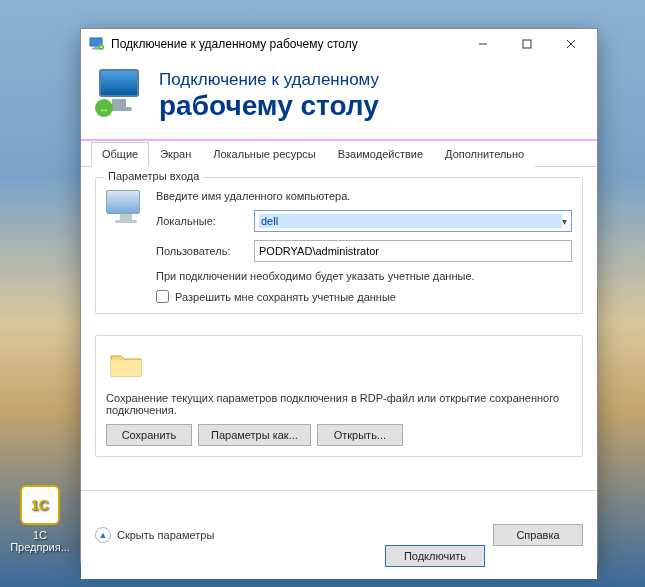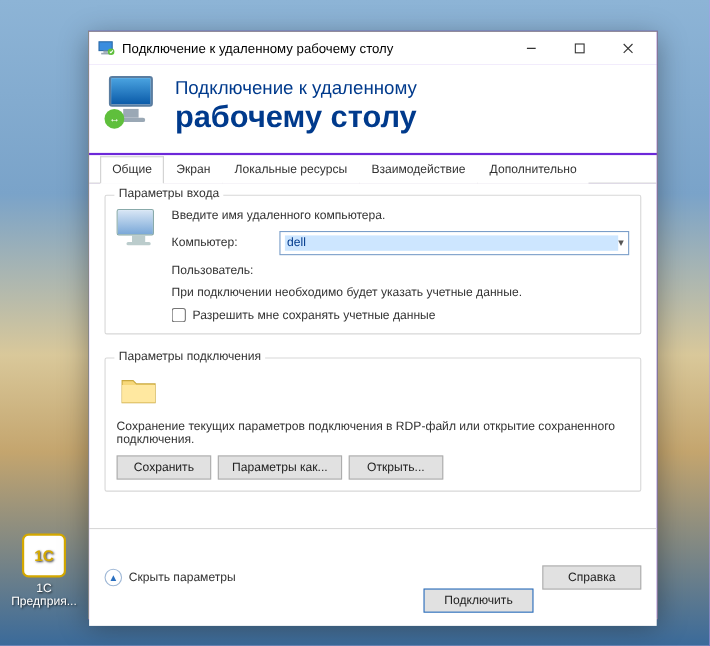--- a/index.html
+++ b/index.html
@@ -35,21 +35,21 @@
   font-weight: bold;
   color: #d4a800;
   font-size: 14px;
 }
 .window {
   position: absolute;
   left: 80px;
   top: 28px;
   width: 518px;
   height: 535px;
-  background: #6d28d9;
+  background: #f0abfc;
   border: 1px solid #888;
   box-shadow: 0 6px 24px rgba(0,0,0,0.35);
 }
 .titlebar {
   height: 30px;
   display: flex;
   align-items: center;
   padding: 0 4px 0 8px;
   background: #fff;
 }
@@ -267,43 +267,43 @@
       <div class="login-row">
         <div class="login-ico">
           <div class="m"></div>
             <div class="s"></div>
             <div class="b"></div>
         </div>
         <div class="login-fields">
           <div class="hint">Введите имя удаленного компьютера.</div>
 
           <div class="form-row">
-            <label>Компьютер:</label>
+            <label>Локальные:</label>
             <div class="combo">
               <span class="val">dell</span>
               <span class="chev">▾</span>
             </div>
           </div>
 
           <div class="form-row">
             <label>Пользователь:</label>
+            <input class="textinput" value="PODRYAD\administrator" style="">
           </div>
 
           <div class="info">При подключении необходимо будет указать учетные данные.</div>
 
           <div class="check-row">
             <input type="checkbox" style="">
             <span>Разрешить мне сохранять учетные данные</span>
           </div>
         </div>
       </div>
     </div>
 
     <div class="group">
-      <span class="group-title">Параметры подключения</span>
       <div class="conn-row">
         <div class="folder-ico">
           <svg viewBox="0 0 34 30">
               <path d="M2 6 h10 l3 3 h17 v17 h-30 z" fill="#f7d87a" stroke="#caa940"></path>
               <path d="M2 10 h30 v16 h-30 z" fill="#ffe8a0"></path>
             </svg>
         </div>
         <div class="conn-text">
           <div class="info" style="margin-top:0">Сохранение текущих параметров подключения в RDP-файл или открытие сохраненного подключения.</div>
           <div class="btn-row">

